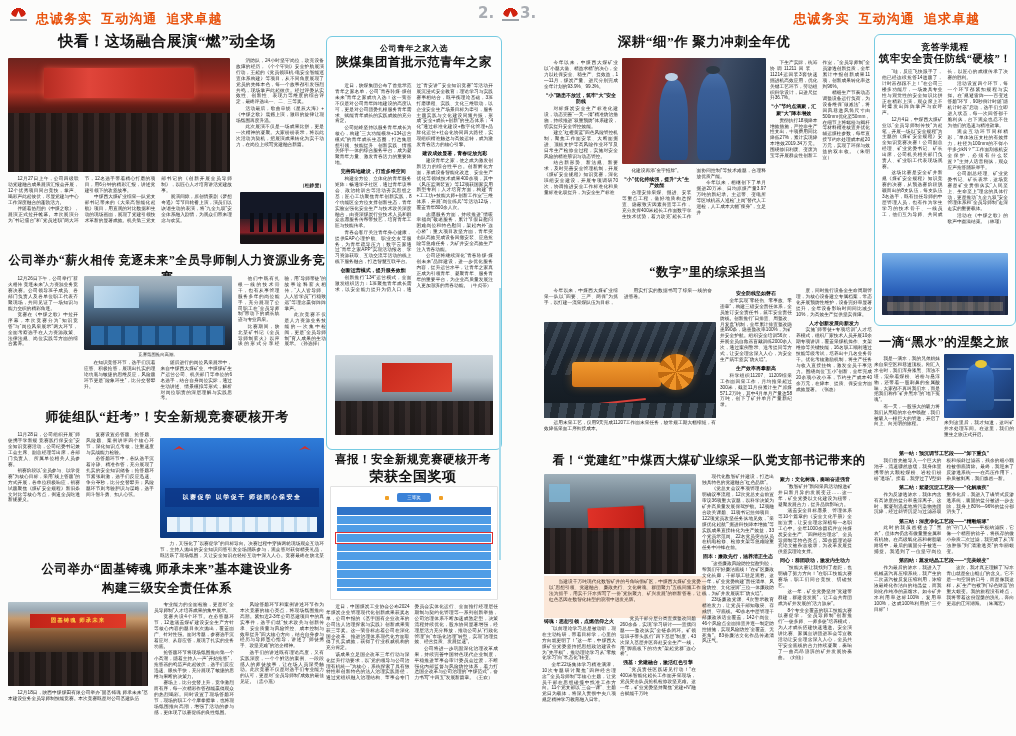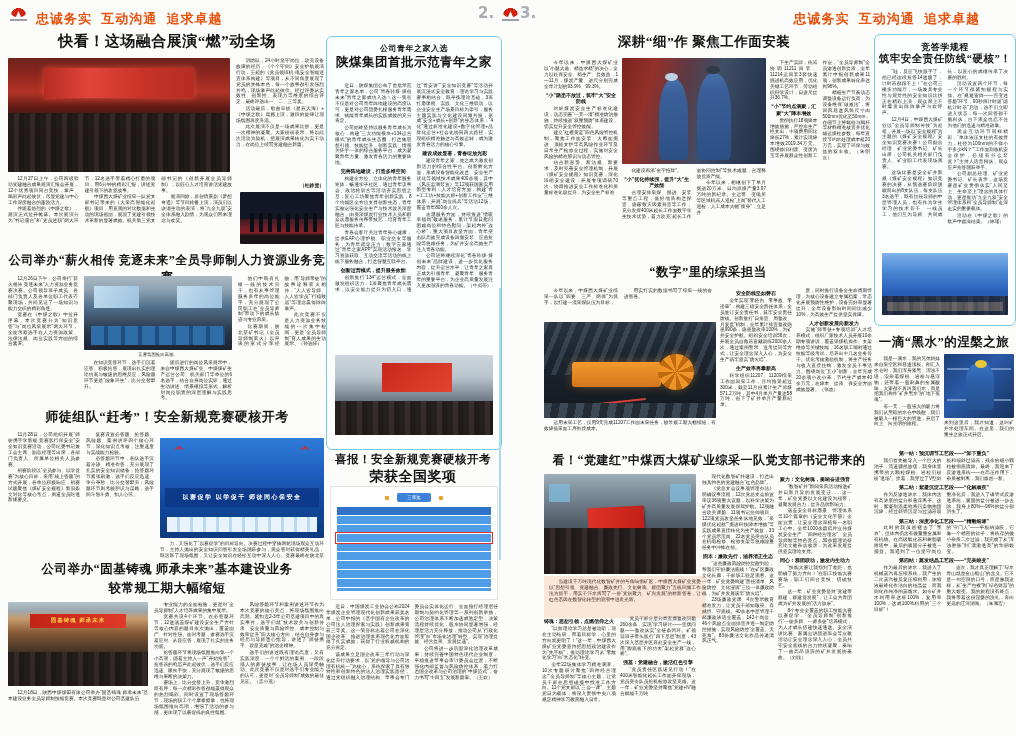--- a/index.html
+++ b/index.html
@@ -140,21 +140,21 @@
       <div class="redbird" style="left:8%;top:8%;"></div>
       <div class="redbird" style="right:8%;top:8%;"></div>
       <div class="bannerline">以赛促学 以学促干 师徒同心保安全</div>
       <div class="pods-light"></div>
     </div>
     <div class="abs flow" style="left:160px;top:541px;width:164px;height:18px;">
         <p class="para">力，又强化了“以赛促学”的目标导向。决赛过程中穿插两轮现场观众互动环节，主持人抛出的安全知识问答引发全场踊跃参与，观众答对获得精美礼品，既活跃了现场氛围，又让安全知识在轻松互动中深入人心。竞赛最终在陕北某矿等4家单位中圆满落幕。（刘鑫伟）</p>
       </div>
 
     <h2 class="abs hl" style="left:4px;top:561px;width:326px;font-size:12.5px;">公司举办“固基铸魂 师承未来”基本建设业务</h2>
-    <h2 class="abs hl" style="left:4px;top:580px;width:326px;font-size:12.5px;">较常规工期大幅缩短</h2>
+    <h2 class="abs hl" style="left:4px;top:580px;width:326px;font-size:12.5px;">构建三级安全责任体系</h2>
     <div class="abs photo ph-a4" style="left:8px;top:602px;width:140px;height:84px;">
       <div class="rbanner">固基铸魂 师承未来</div>
       <div class="aud" style="height:40%;"></div>
     </div>
     <div class="abs flow" style="left:8px;top:690px;width:140px;height:44px;">
         <p class="para">12月18日，陕西中煤煤田有限公司举办“固基铸魂 师承未来”基本建设业务全员导师制技能竞赛。本次竞赛既是对公司基建队伍</p>
       </div>
     <div class="abs flow" style="left:154px;top:602px;width:80px;height:132px;">
         <p class="para">专业能力的全面检验，更是对“全员导师制”人才培养成果的集中展示。</p>
         <p class="para">竞赛共设4个环节。在必答题环节，12道涵盖煤矿建设安全生产方针等核心内容的题目依次抛出，覆盖面广、针对性强。面对考题，参赛选手沉着应对、从容应答，展现了扎实的业务功底。</p>
@@ -208,21 +208,21 @@
 
   <div class="pg" id="pgR">
     <div class="abs pageno" style="left:12px;top:4px;">3.</div>
     <div class="abs slogan" style="right:36px;top:10px;text-align:right;">忠诚务实  互动沟通  追求卓越</div>
     <div class="abs logo" style="right:8px;top:6px;">
       <span class="blob"></span>
       <span class="notch"></span>
       <span class="base"></span>
     </div>
 
-    <h2 class="abs hl" style="left:36px;top:33px;width:320px;font-size:13.5px;">深耕“细”作 聚焦工作面安装</h2>
+    <h2 class="abs hl" style="left:36px;top:33px;width:320px;font-size:13.5px;">深耕“细”作 聚力冲刺全年优</h2>
     <div class="abs flow" style="left:36px;top:60px;width:74px;height:202px;">
         <p class="para">今年以来，中煤西大煤矿业以“小题大做、精益求精”的决心，全力以赴保安全、稳生产、提效益，1—11月，煤炭产量、进尺分别完成全年计划的93.9%、99.3%。</p>
         <h5 class="subhead">“小”隐患不放过，筑牢“大”安全防线</h5>
         <p class="para">对标煤炭安全生产标准化建设，动态完善“一天一清”精准防治措施，持续推进“双重预防”体系建设，切实提升安全管控效能。</p>
         <p class="para">建立“红橙黄蓝”四色风险管控机制，聚焦工作面安装、大断面掘进、顶板支护等高风险作业环节及日常生产检修全过程，实施对安全风险的精准辨识与动态管控。</p>
         <p class="para">结合新形势、新法规、新要求，及时完善安全管理机制，开展《煤矿安全规程》知识竞赛，深化班组安全建设，开展专项调研70次，协调推进安全工作标准化和质量标准化双提升，为安全生产标准</p>
       </div>
     <div class="abs photo ph-r1" style="left:114px;top:58px;width:144px;height:106px;">
       <div class="miner" style="left:26%;top:20%;width:20%;height:76%;"></div>
       <div class="miner" style="left:52%;top:14%;width:24%;height:82%;"></div>

